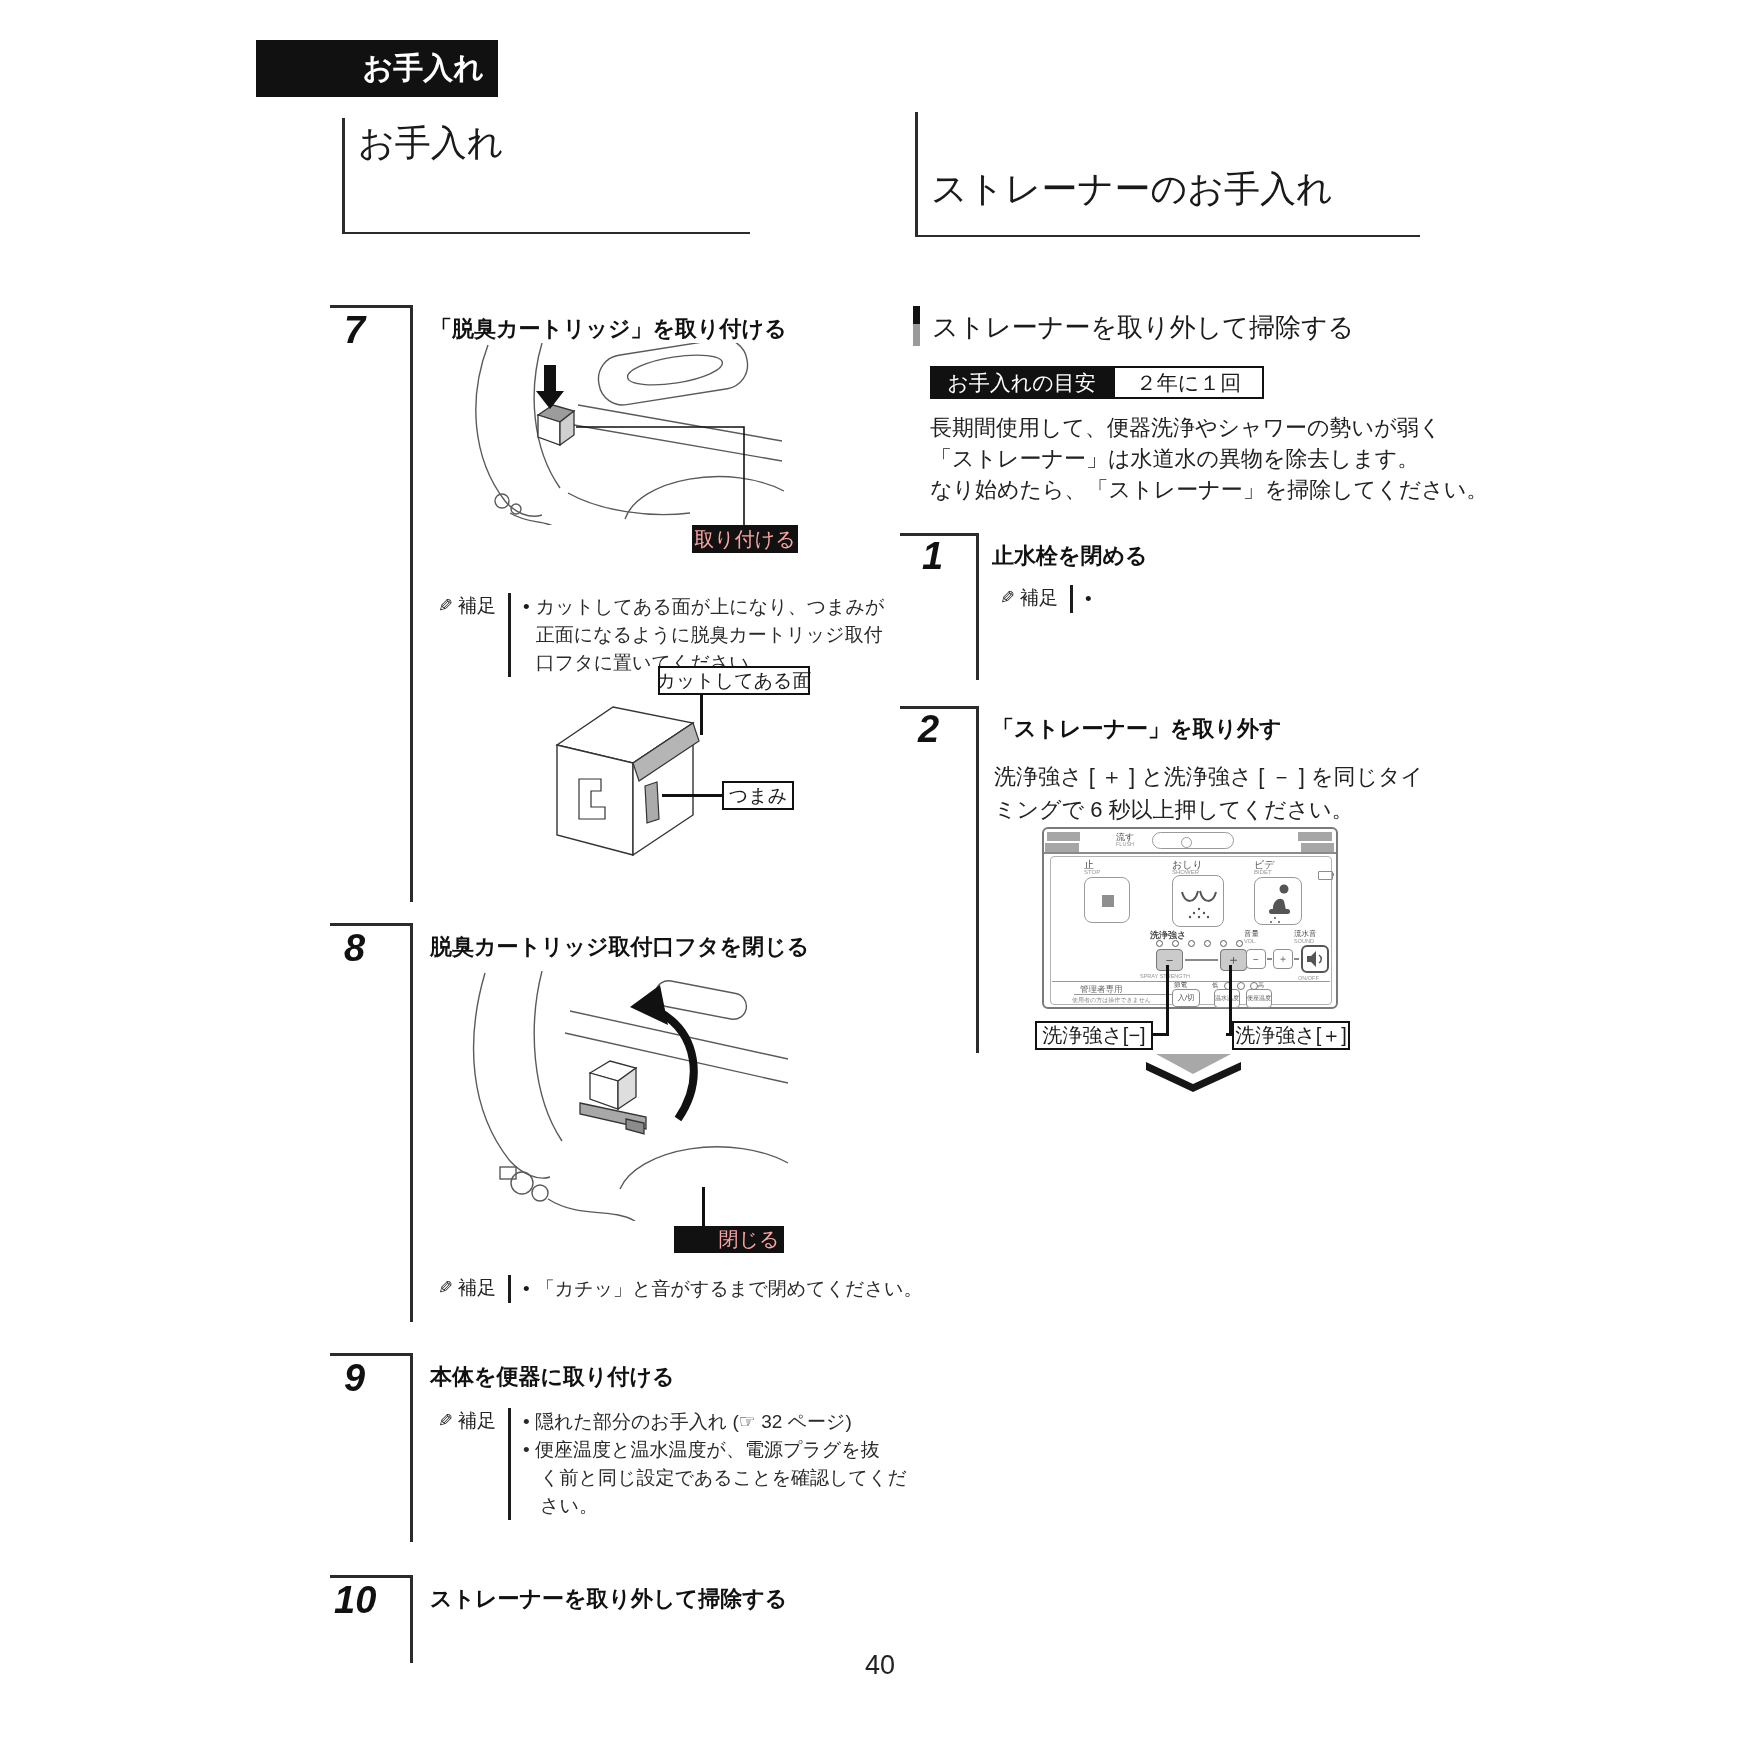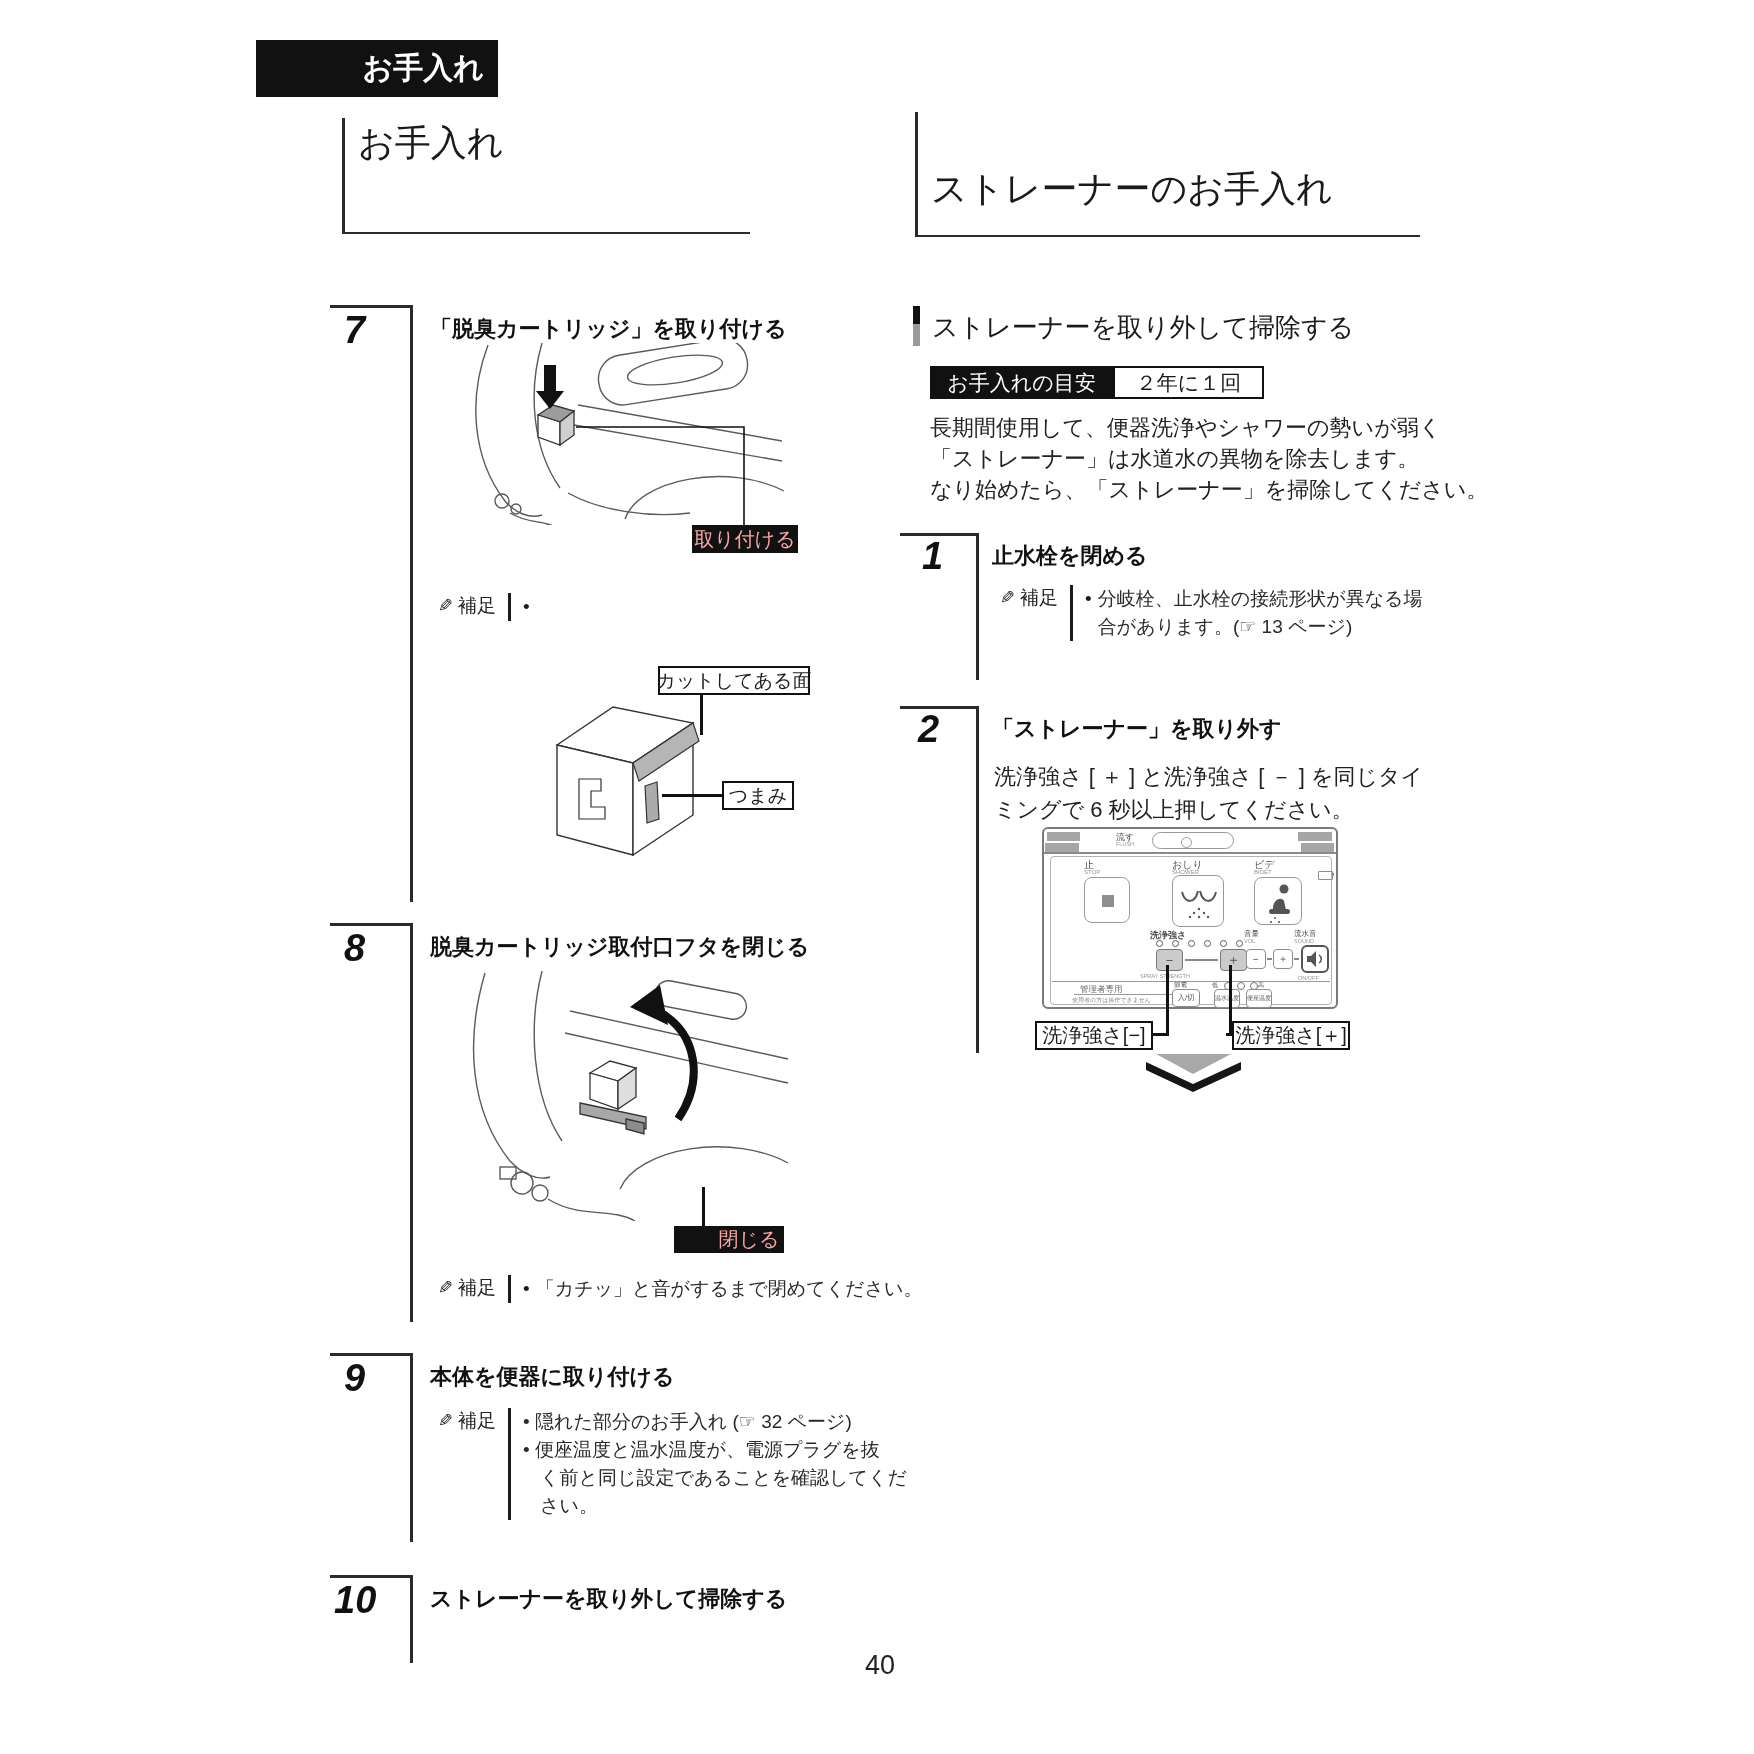--- a/index.html
+++ b/index.html
@@ -91,20 +91,25 @@
     </svg>
     <div class="abs blabel" style="left:362px;top:220px;width:106px;height:28px;">取り付ける</div>
 
     <div class="note" style="left:108px;top:288px;">
       <div class="note-head">
         <span class="pencil">✎</span>
         <span>補足</span>
       </div>
       <div class="note-bar"></div>
       <div class="note-bullet">•</div>
+      <div class="note-lines">
+        <div>カットしてある面が上になり、つまみが</div>
+        <div>正面になるように脱臭カートリッジ取付</div>
+        <div>口フタに置いてください。</div>
+      </div>
     </div>
 
     <svg class="abs" style="left:215px;top:388px;" width="160" height="182" viewBox="0 0 160 182">
       <g stroke="#333" stroke-width="1.4" fill="#fff">
         <polygon points="12,52 68,14 148,30 88,70"></polygon>
         <polygon points="12,52 88,70 88,162 12,142"></polygon>
         <polygon points="88,70 148,30 148,122 88,162"></polygon>
       </g>
       <polygon points="88,70 148,30 154,48 94,88" fill="#b5b5b5" stroke="#333" stroke-width="1.2"></polygon>
       <polygon points="100,93 112,89 114,126 102,130" fill="#ababab" stroke="#333" stroke-width="1.2"></polygon>
@@ -208,24 +213,20 @@
     <div class="step-rule" style="left:76px;height:147px;"></div>
     <div class="step-num" style="left:22px;top:4px;">1</div>
     <div class="step-title" style="left:92px;top:8px;">止水栓を閉める</div>
     <div class="note" style="left:100px;top:52px;">
       <div class="note-head">
         <span class="pencil">✎</span>
         <span>補足</span>
       </div>
       <div class="note-bar"></div>
       <div class="note-bullet">•</div>
-      <div class="note-lines">
-        <div>分岐栓、止水栓の接続形状が異なる場</div>
-        <div>合があります。(☞ 13 ページ)</div>
-      </div>
     </div>
   </div>
 
   <div class="abs" style="left:900px;top:706px;width:540px;height:347px;">
     <div class="step-top" style="left:0;width:78px;"></div>
     <div class="step-rule" style="left:76px;height:347px;"></div>
     <div class="step-num" style="left:18px;top:4px;">2</div>
     <div class="step-title" style="left:92px;top:8px;">「ストレーナー」を取り外す</div>
     <div class="abs" style="left:94px;top:54px;">
       <div class="body-line" style="line-height:33px;">洗浄強さ [ ＋ ] と洗浄強さ [ － ] を同じタイ</div>

